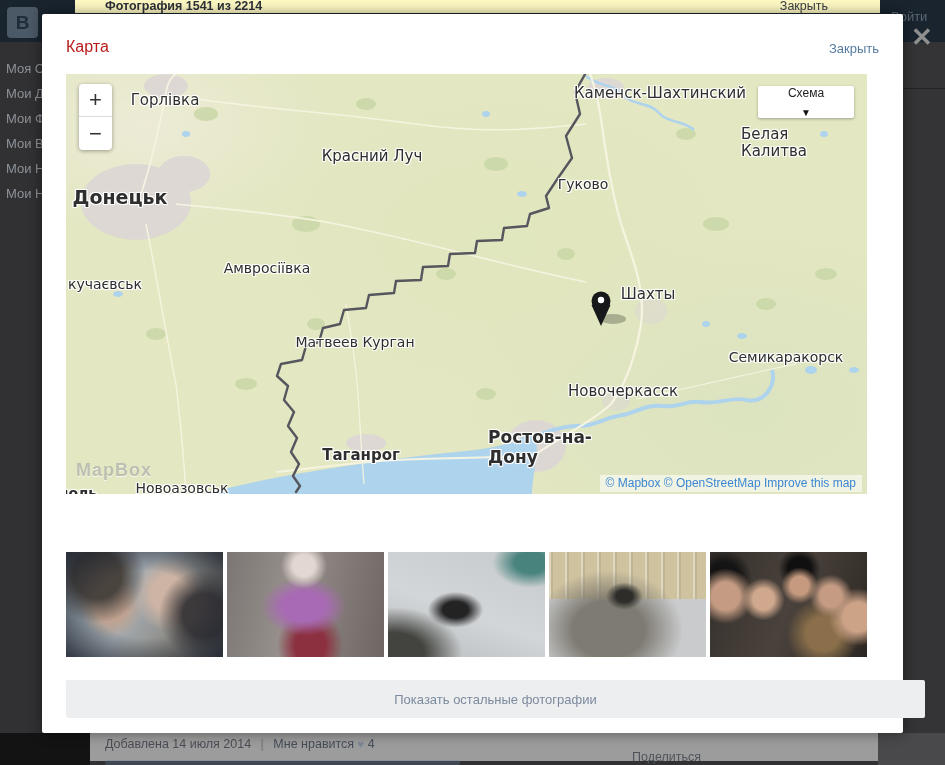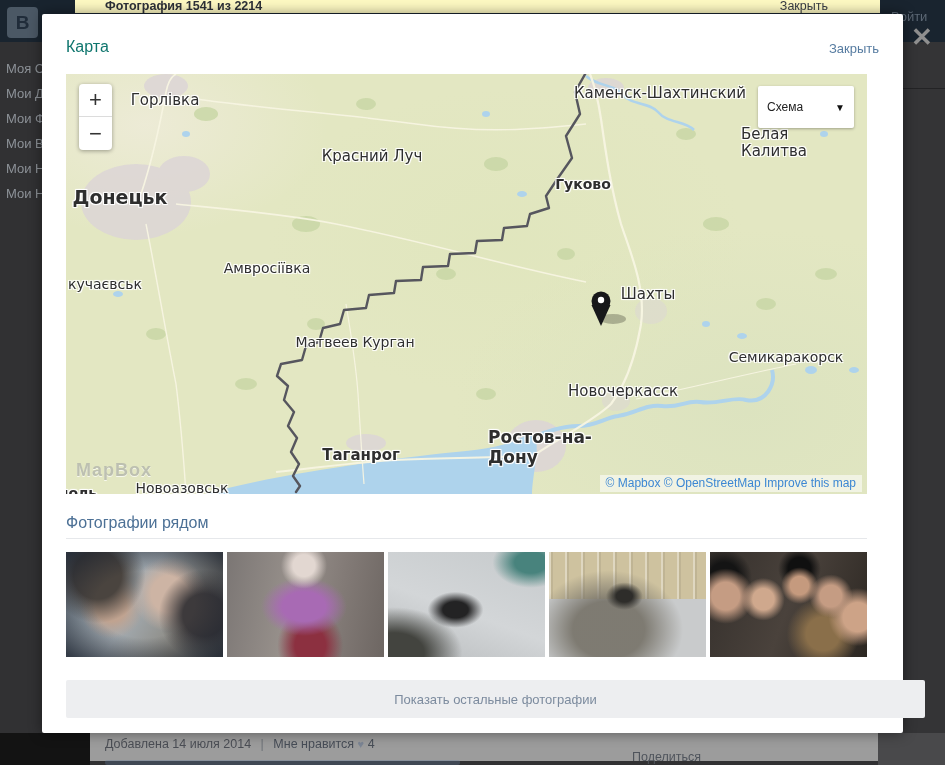--- a/index.html
+++ b/index.html
@@ -29,62 +29,62 @@
   .f-added{left:15px;top:4px;font-size:12.5px;color:#4b4e55;position:absolute;white-space:nowrap;}
   .f-added .sep{color:#6e7278;margin:0 6px;}
   .f-added .like{color:#474d57;cursor:pointer;}
   .f-added .heart{color:#7b8594;font-size:11px;}
   .f-share{left:542px;top:17px;font-size:12.5px;color:#4f545c;position:absolute;cursor:pointer;}
   .f-smudge{left:15px;top:27px;width:355px;height:5px;background:rgba(96,120,155,.32);position:absolute;border-radius:2px;}
 
   
   .modal{left:42px;top:14px;width:861px;height:719px;background:#ffffff;z-index:10;
          border-radius:2px;box-shadow:0 0 14px rgba(0,0,0,.45);}
-  .modal-title{left:24px;top:24px;color:#0f766e;font-size:16px;}
+  .modal-title{left:24px;top:24px;color:#b91c1c;font-size:16px;}
   .modal-close{right:24px;top:27px;color:#577ca1;font-size:13px;cursor:pointer;}
 
   
   .map{left:24px;top:60px;width:801px;height:420px;overflow:hidden;cursor:grab;
     background:
       radial-gradient(ellipse 260px 160px at 10% 12%, rgba(240,236,221,.75), rgba(240,236,221,0) 70%),
       radial-gradient(ellipse 340px 220px at 55% 40%, rgba(222,229,186,.55), rgba(222,229,186,0) 70%),
       radial-gradient(ellipse 420px 260px at 85% 80%, rgba(213,223,189,.5), rgba(213,223,189,0) 70%),
       #e3e7c2;}
   .map svg{position:absolute;left:0;top:0;}
   .map-label{position:absolute;transform:translate(-50%,-50%);color:#2e2e2e;
      font-family:"DejaVu Sans",sans-serif;font-size:14px;white-space:pre-line;text-align:left;line-height:1.15;
      text-shadow:-1px -1px 0 rgba(255,255,255,.9),1px -1px 0 rgba(255,255,255,.9),
                  -1px 1px 0 rgba(255,255,255,.9),1px 1px 0 rgba(255,255,255,.9),0 0 3px #fff;
      pointer-events:none;}
   .ml0{left:99px;top:27px;font-size:15px;}
   .ml1{left:594px;top:20px;font-size:15px;}
   .ml2{left:708px;top:69px;font-size:15px;}
   .ml3{left:306px;top:83px;font-size:15px;}
-  .ml4{left:517px;top:110px;font-weight:bold;}
+  .ml4{left:517px;top:110px;}
   .ml5{left:54px;top:124px;font-size:19px;font-weight:700;}
   .ml6{left:201px;top:194px;}
   .ml7{left:39px;top:210px;}
   .ml8{left:582px;top:221px;font-size:15px;font-weight:400;}
   .ml9{left:289px;top:268px;}
   .ml10{left:720px;top:283px;}
   .ml11{left:557px;top:318px;font-size:15px;}
   .ml12{left:474px;top:374px;font-size:17px;font-weight:700;}
   .ml13{left:295px;top:382px;font-size:15px;font-weight:700;}
   .ml14{left:116px;top:414px;}
   .ml15{left:12px;top:419px;font-weight:700;}
 
   .zoomctl{left:13px;top:10px;width:33px;height:66px;background:#fff;border-radius:4px;
            box-shadow:0 1px 4px rgba(0,0,0,.35);}
   .zbtn{width:33px;height:33px;display:flex;align-items:center;justify-content:center;
         font-size:22px;color:#333;cursor:pointer;box-sizing:border-box;}
   .zbtn.zin{border-bottom:1px solid #dcdcdc;}
 
-  .layerbox{left:692px;top:12px;width:96px;height:42px;background:#fff;border-radius:2px;
+  .layerbox{left:692px;top:12px;width:96px;height:32px;background:#fff;border-radius:2px;
             box-shadow:0 1px 3px rgba(0,0,0,.3);display:flex;align-items:center;
-            justify-content:space-between;padding:0 9px;box-sizing:border-box;cursor:pointer;}
+            justify-content:space-between;padding:0 9px;box-sizing:border-box;cursor:pointer;flex-direction:column;}
   .layerbox .val{font-size:12px;color:#222;}
   .layerbox .caret{font-size:10px;color:#111;}
 
   .watermark{left:10px;top:386px;font-size:18px;font-weight:700;letter-spacing:1px;
              color:rgba(185,189,174,.95);text-shadow:0 1px 0 rgba(255,255,255,.7);}
   .attribution{right:5px;top:401px;background:rgba(255,255,255,.55);padding:1px 6px 2px;
                font-size:12px;color:#3c87d3;white-space:nowrap;cursor:pointer;}
 
   
   .section-title{left:24px;top:500px;width:801px;color:#4d7196;font-size:16px;
@@ -274,21 +274,20 @@
 
     <div class="abs layerbox">
       <span class="val">Схема</span>
       <span class="caret">▼</span>
     </div>
 
     <div class="abs watermark">MapBox</div>
     <div class="abs attribution">© Mapbox © OpenStreetMap Improve this map</div>
   </div>
 
-  <div class="abs section-title">Фотографии рядом</div>
 
   <div class="abs photos">
     <div class="photo p1"></div>
     <div class="photo p2"></div>
     <div class="photo p3"></div>
     <div class="photo p4"></div>
     <div class="photo p5"></div>
   </div>
 
   <div class="abs show-more">Показать остальные фотографии</div>

